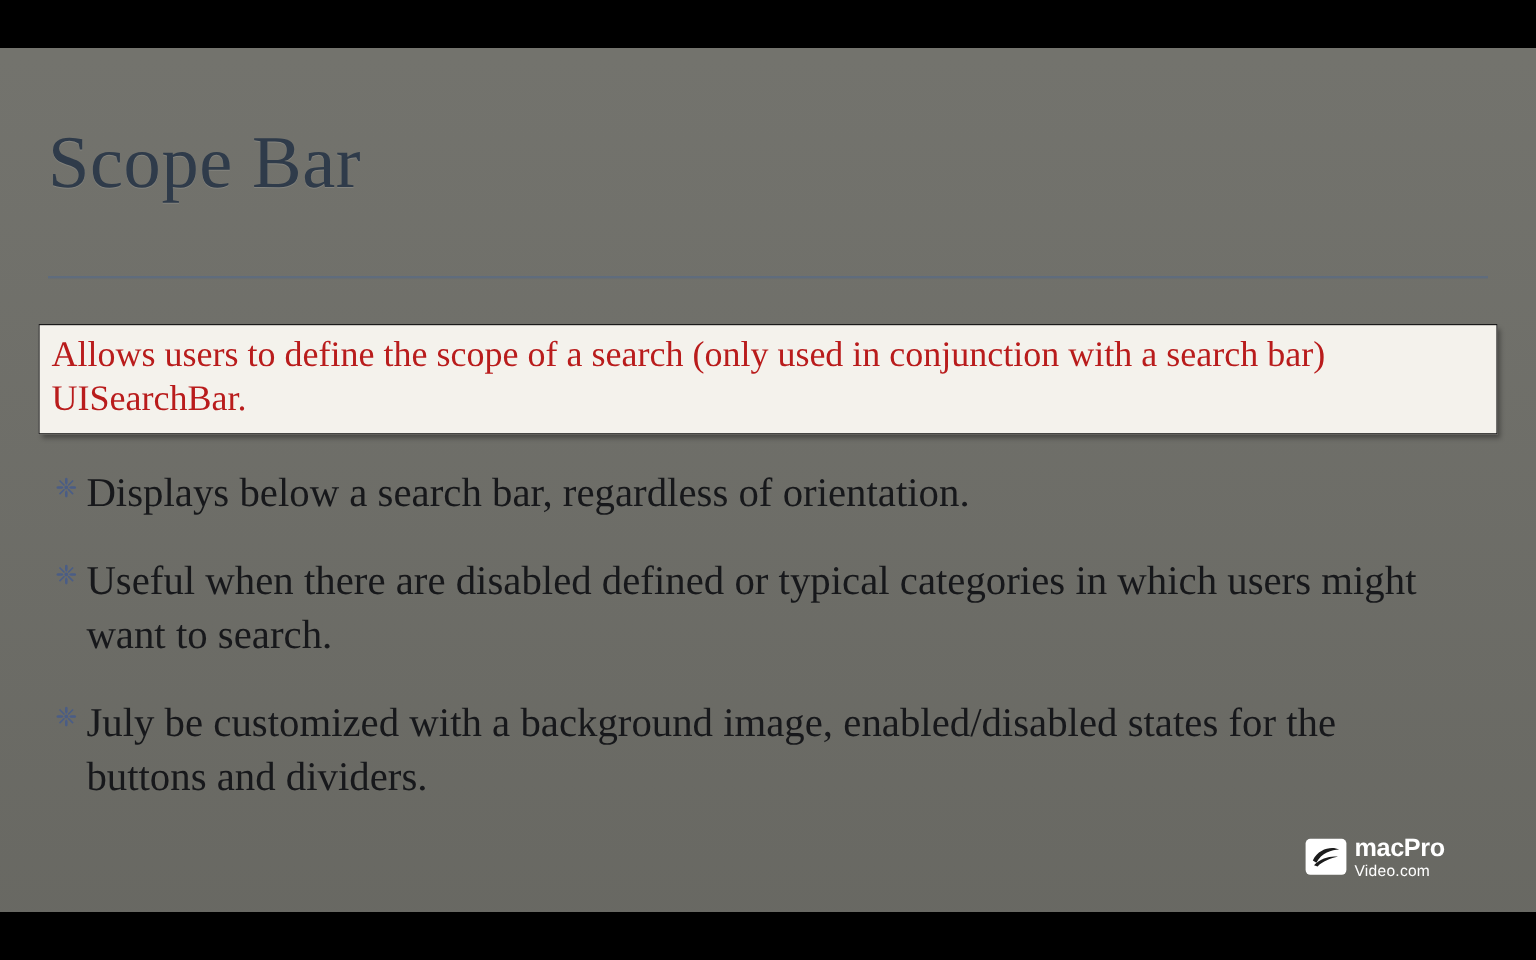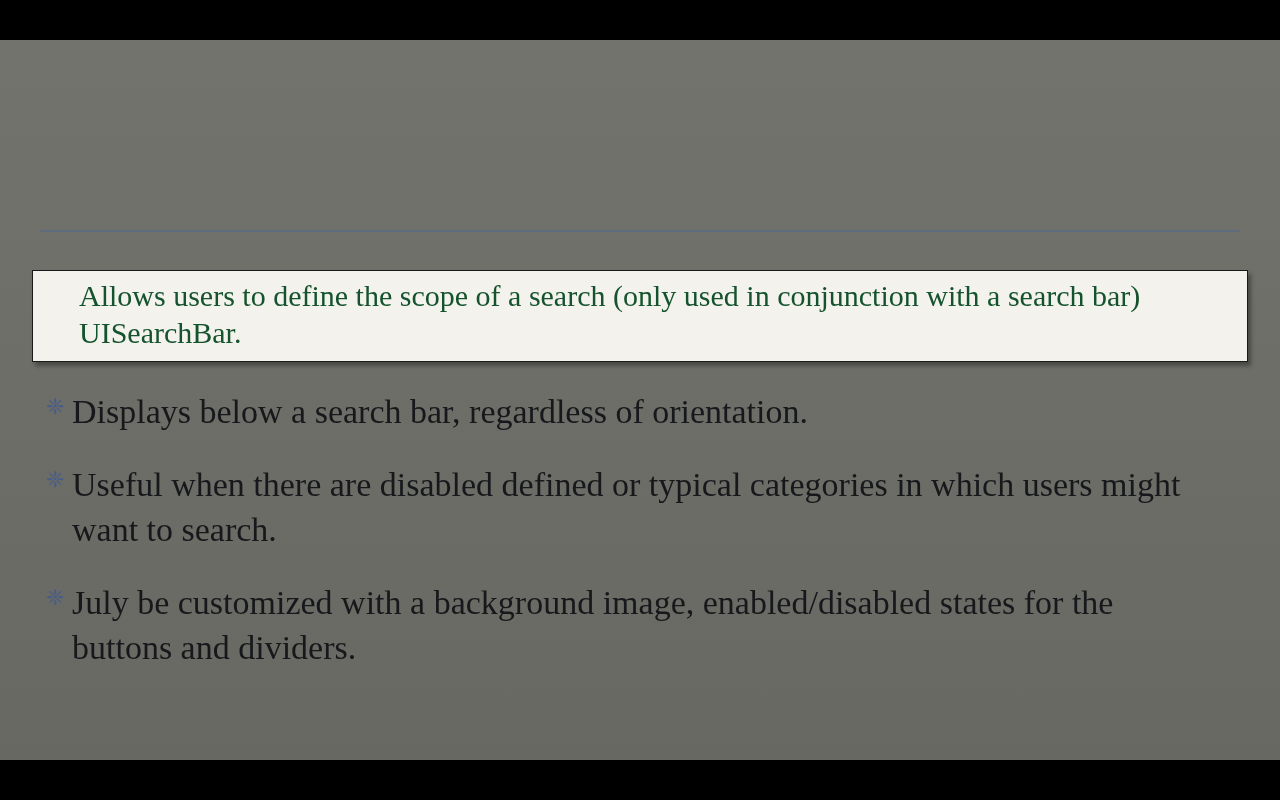--- a/index.html
+++ b/index.html
@@ -73,22 +73,21 @@
     border: 1px solid #1a1a1a;
     box-shadow: 3px 4px 4px rgba(0,0,0,0.35);
     padding: 6px 10px 10px 10px;
     box-sizing: border-box;
   }
 
   .callout-text {
     font-family: "Liberation Serif", serif;
     font-size: 30px;
     line-height: 1.24;
-    color: #14532d;
-    margin-left: 36px;
+    color: #b91c1c;
   }
 
   .bullets {
     position: absolute;
     left: 2px;
     right: 0;
     top: 350px;
   }
 
   .bullet {
@@ -172,20 +171,21 @@
 </head>
 <body>
 
 <div class="screen">
 
   <div class="bar-top"></div>
 
   <div class="slide">
     <div class="slide-inner">
 
+      <div class="slide-title">Scope Bar</div>
 
       <div class="title-rule"></div>
 
       <div class="callout">
         <div class="callout-text">Allows users to define the scope of a search (only used in conjunction with a search bar) UISearchBar.</div>
       </div>
 
       <div class="bullets">
 
         <div class="bullet">
@@ -198,19 +198,31 @@
           <div class="bullet-text">Useful when there are disabled defined or typical categories in which users might want to search.</div>
         </div>
 
         <div class="bullet">
           <div class="bullet-marker">❈</div>
           <div class="bullet-text">July be customized with a background image, enabled/disabled states for the buttons and dividers.</div>
         </div>
 
       </div>
 
+      <div class="logo">
+        <div class="logo-mark">
+          <svg width="26" height="20" viewBox="0 0 26 20" aria-hidden="true">
+            <path d="M2 13 C7 3, 18 1, 24 4 C18 4, 9 7, 5 15 Z" fill="#1c1c1c"></path>
+            <path d="M3 17 C9 11, 17 9, 23 10 C17 11, 10 14, 6 18 Z" fill="#1c1c1c"></path>
+          </svg>
+        </div>
+        <div class="logo-words">
+          <span class="logo-line1">macPro</span>
+          <span class="logo-line2">Video.com</span>
+        </div>
+      </div>
 
     </div>
   </div>
 
   <div class="bar-bottom"></div>
 
 </div>
 
 </body></html>

